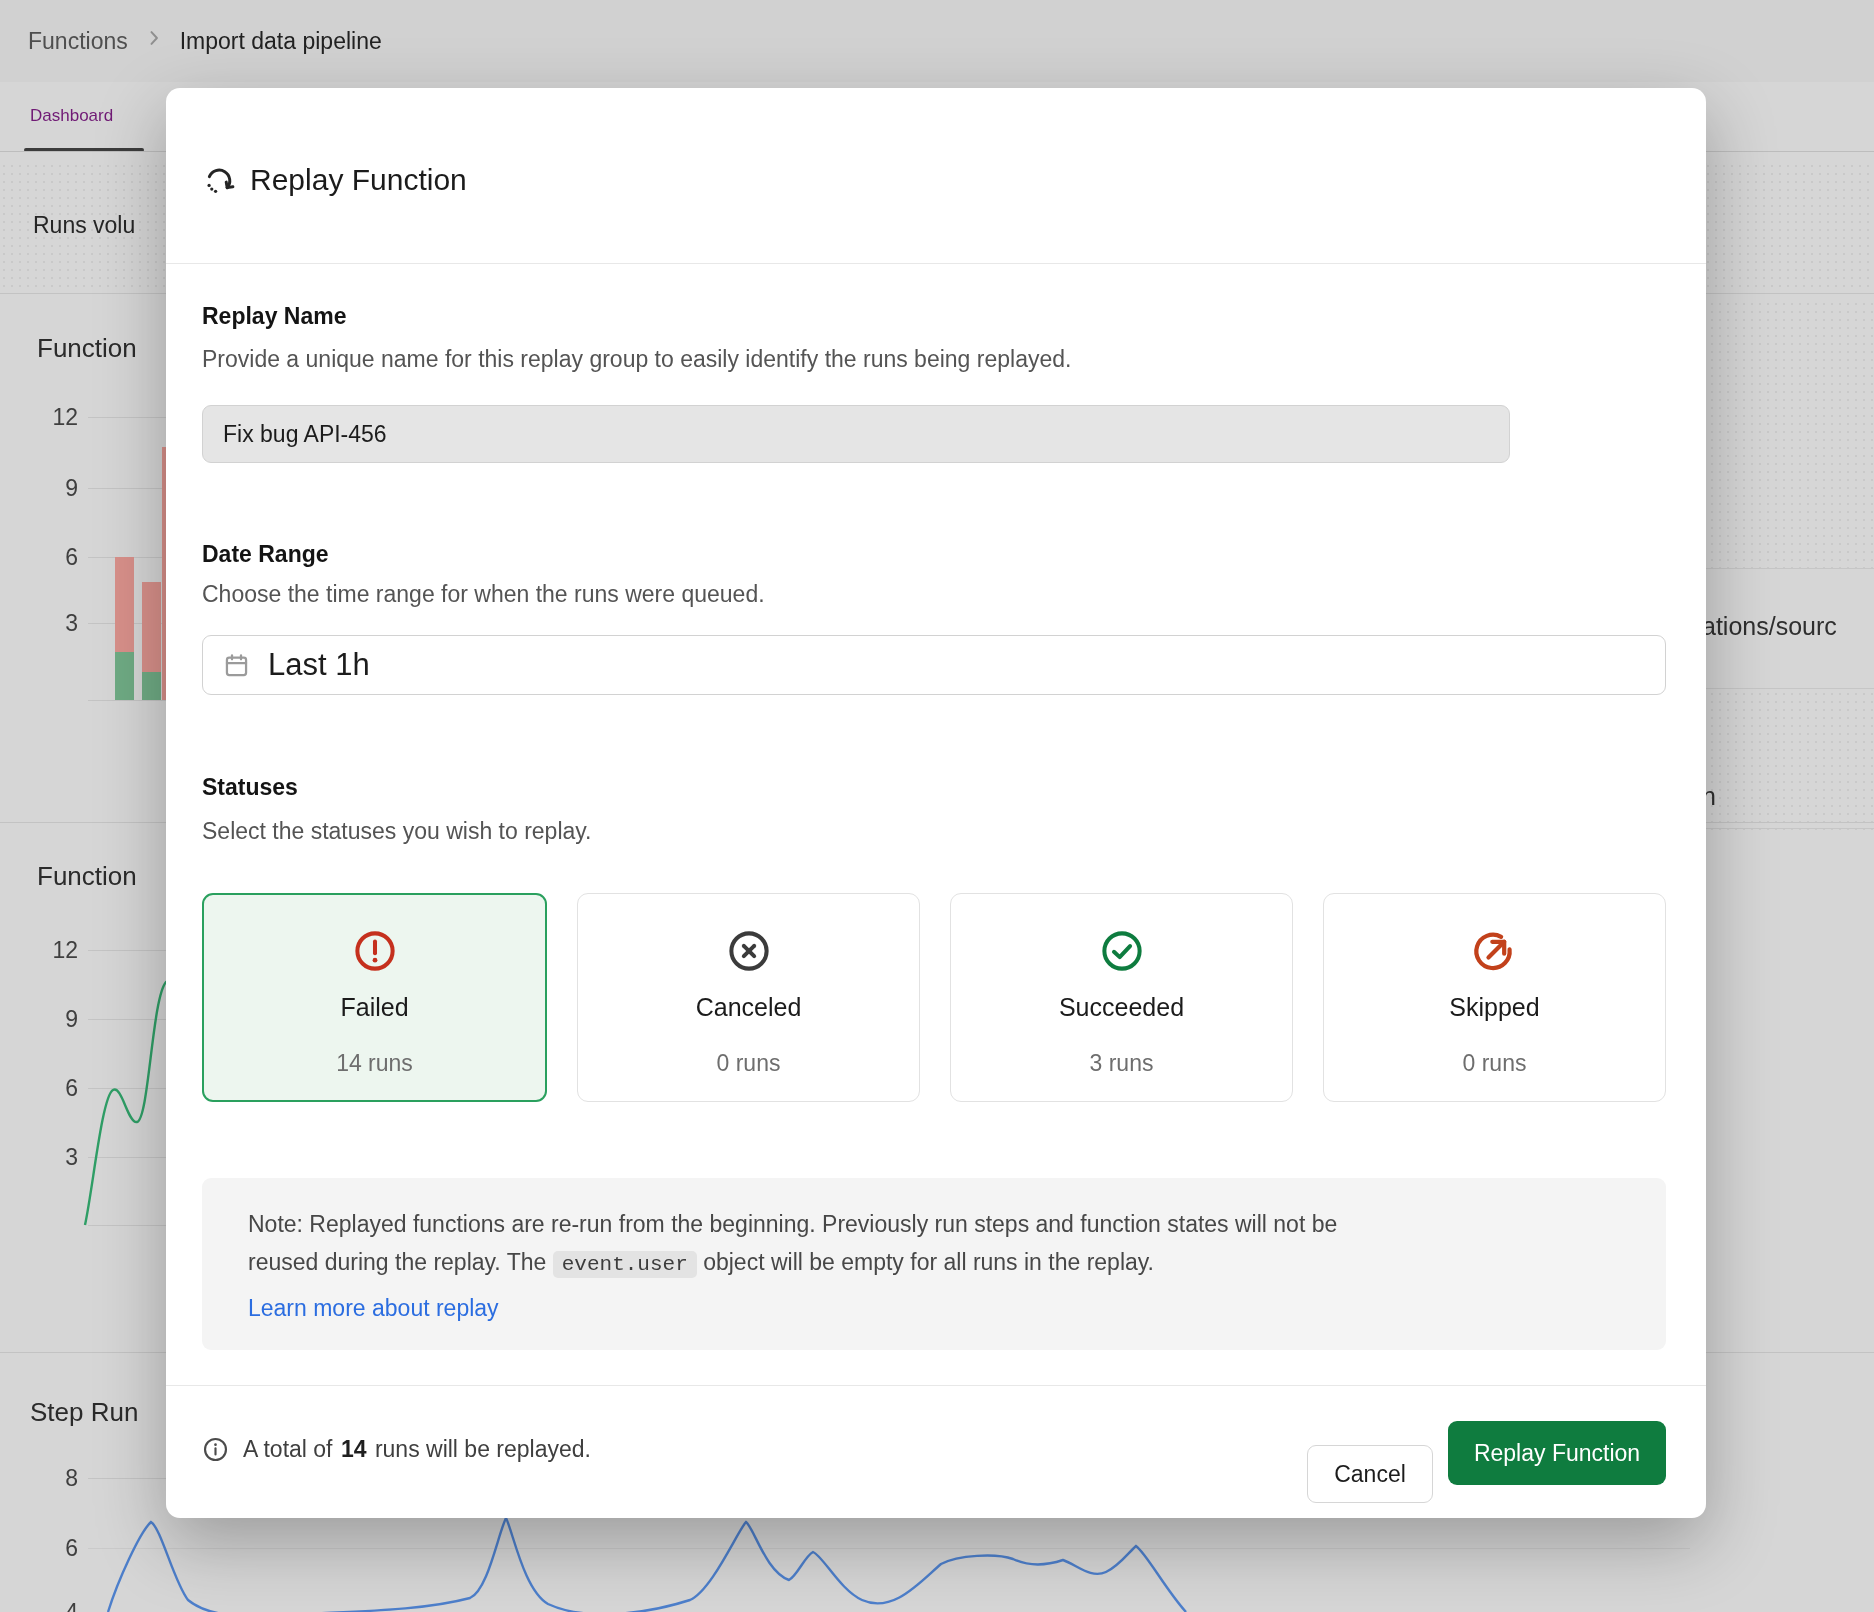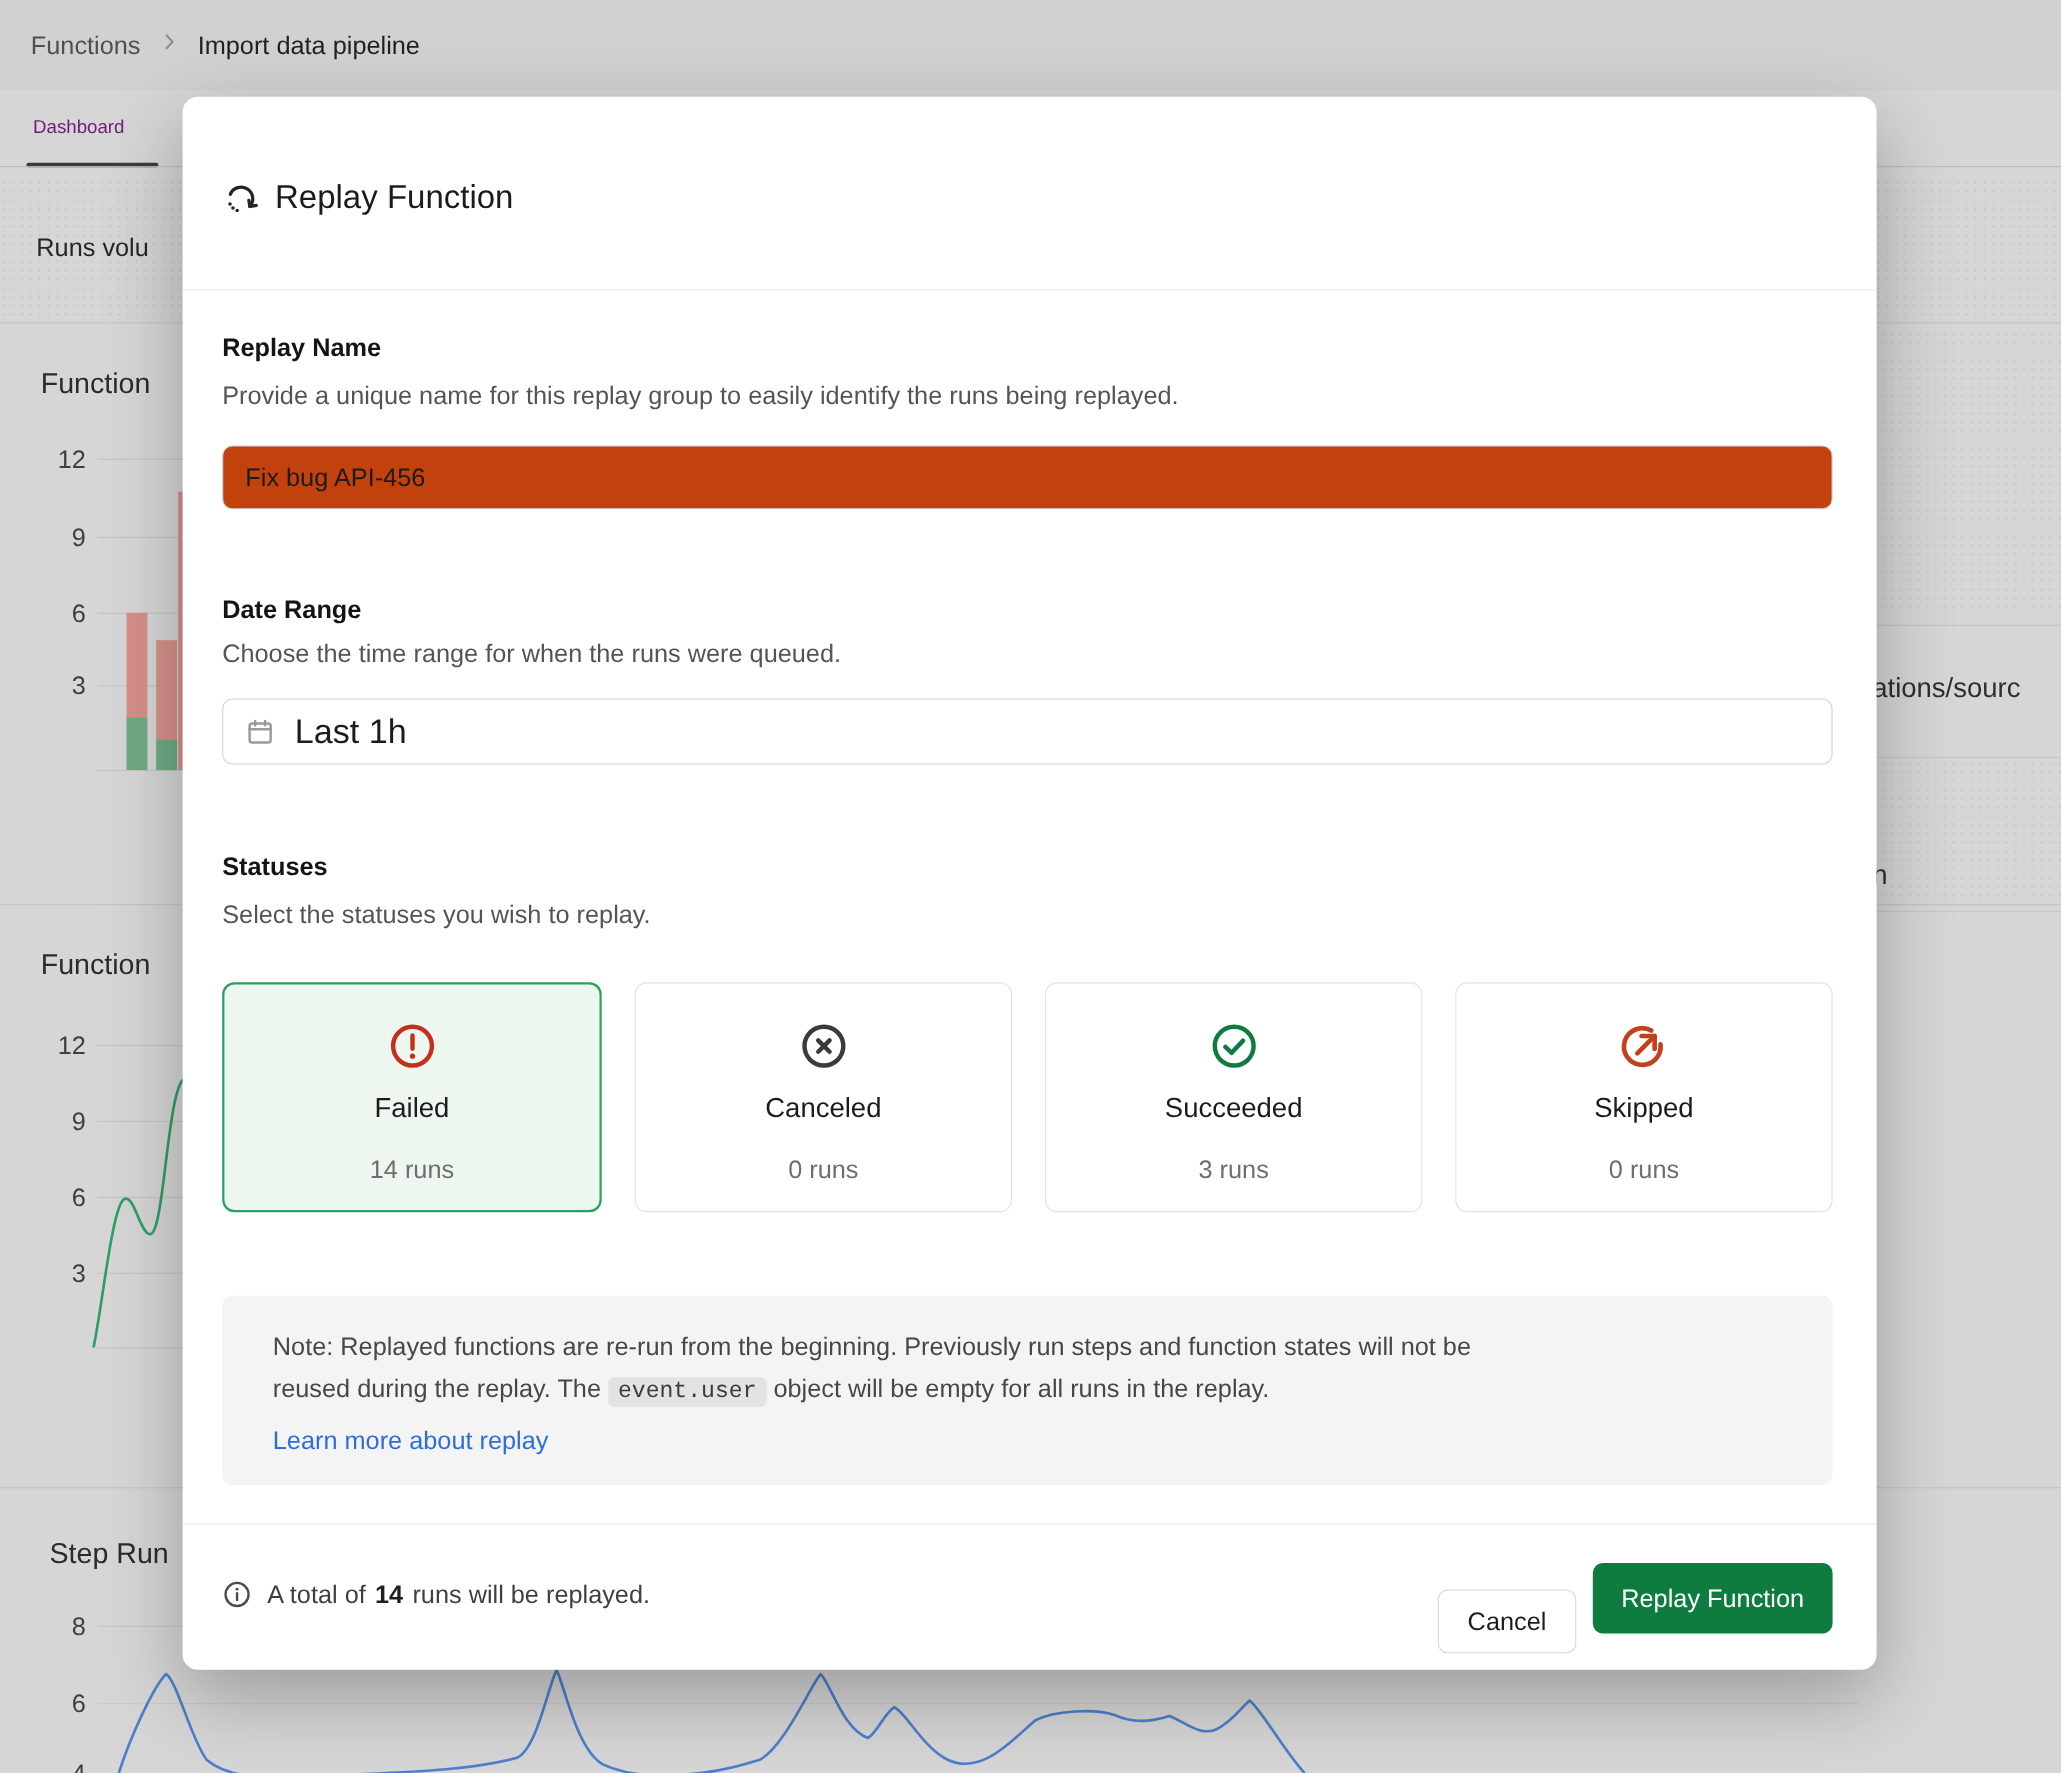--- a/index.html
+++ b/index.html
@@ -32,22 +32,22 @@
   .modal{
     left:166px;top:88px;width:1540px;height:1430px;background:#ffffff;
     border-radius:14px;box-shadow:0 24px 70px rgba(0,0,0,.28);z-index:10;
   }
   .m-header{position:absolute;left:36px;top:75px;display:flex;align-items:center;gap:14px;}
   .m-title{font-size:30px;font-weight:500;color:#1b1b1b;}
   .m-divider{position:absolute;left:0;top:175px;width:1540px;height:1px;background:#e8e8e8;}
   .m-label{position:absolute;left:36px;font-size:23px;font-weight:700;color:#141414;}
   .m-desc{position:absolute;left:36px;font-size:23px;color:#545454;}
   .text-input{
-    position:absolute;left:36px;width:1464px;height:58px;box-sizing:border-box;
-    border:1.5px solid #d2d2d2;border-radius:9px;background:#c2410c;
+    position:absolute;left:36px;width:1308px;height:58px;box-sizing:border-box;
+    border:1.5px solid #d2d2d2;border-radius:9px;background:#e5e5e5;
     font-family:inherit;font-size:23px;color:#1c1c1c;padding:0 20px;outline:none;
   }
   .select-input{
     position:absolute;left:36px;width:1464px;height:60px;box-sizing:border-box;
     border:1.5px solid #d2d2d2;border-radius:9px;background:#fff;
     display:flex;align-items:center;gap:18px;padding:0 20px;cursor:pointer;
   }
   .select-input span{font-size:31px;color:#1c1c1c;}
   .cards{position:absolute;left:36px;top:805px;width:1464px;display:flex;gap:30px;}
   .status-card{
@@ -134,21 +134,21 @@
 <div class="gridline" style="top:1019px;"></div>
 <div class="gridline" style="top:1088px;"></div>
 <div class="gridline" style="top:1157px;"></div>
 <div class="gridline" style="top:1225px;"></div>
 <svg class="abs" style="left:0;top:900px;" width="200" height="340" viewBox="0 0 200 340">
   <path d="M85 325 C93 288 102 196 113 190 C122 185 128 224 137 222 C149 219 152 98 166 82 C168 80 170 79 174 78" fill="none" stroke="#2f9e66" stroke-width="2.4"></path>
 </svg>
 
 <div class="abs bg-divider" style="left:0;top:1352px;width:1874px;"></div>
 
-<div class="abs bg-chart-title" style="left:45px;top:1397px;text-align:right;">Step Run</div>
+<div class="abs bg-chart-title" style="left:30px;top:1397px;text-align:right;">Step Run</div>
 <span class="tick" style="top:1465px;">8</span>
 <span class="tick" style="top:1535px;">6</span>
 <span class="tick" style="top:1599px;">4</span>
 <div class="gridline" style="top:1478px;"></div>
 <div class="gridline" style="top:1548px;background:#cacaca;"></div>
 <svg class="abs" style="left:0;top:1460px;" width="1300" height="152" viewBox="0 0 1300 152">
   <path d="M108 152 C118 120 140 72 151 62 C161 68 174 122 188 140 C212 160 255 157 305 154 C365 151 425 150 470 138 C488 130 498 74 506 58 C513 72 524 130 548 144 C582 160 640 156 690 140 C712 130 737 72 746 62 C754 68 766 112 789 120 C797 116 805 96 813 92 C823 96 840 130 862 140 C893 154 920 122 941 104 C958 95 996 93 1013 99 C1030 107 1048 105 1063 100 C1077 105 1091 119 1106 112 C1119 106 1129 92 1136 86 C1146 93 1166 130 1186 152" fill="none" stroke="#4d7fcb" stroke-width="2.4"></path>
 </svg>
 
 <div class="abs dots" style="left:1700px;top:300px;width:174px;height:268px;"></div>

